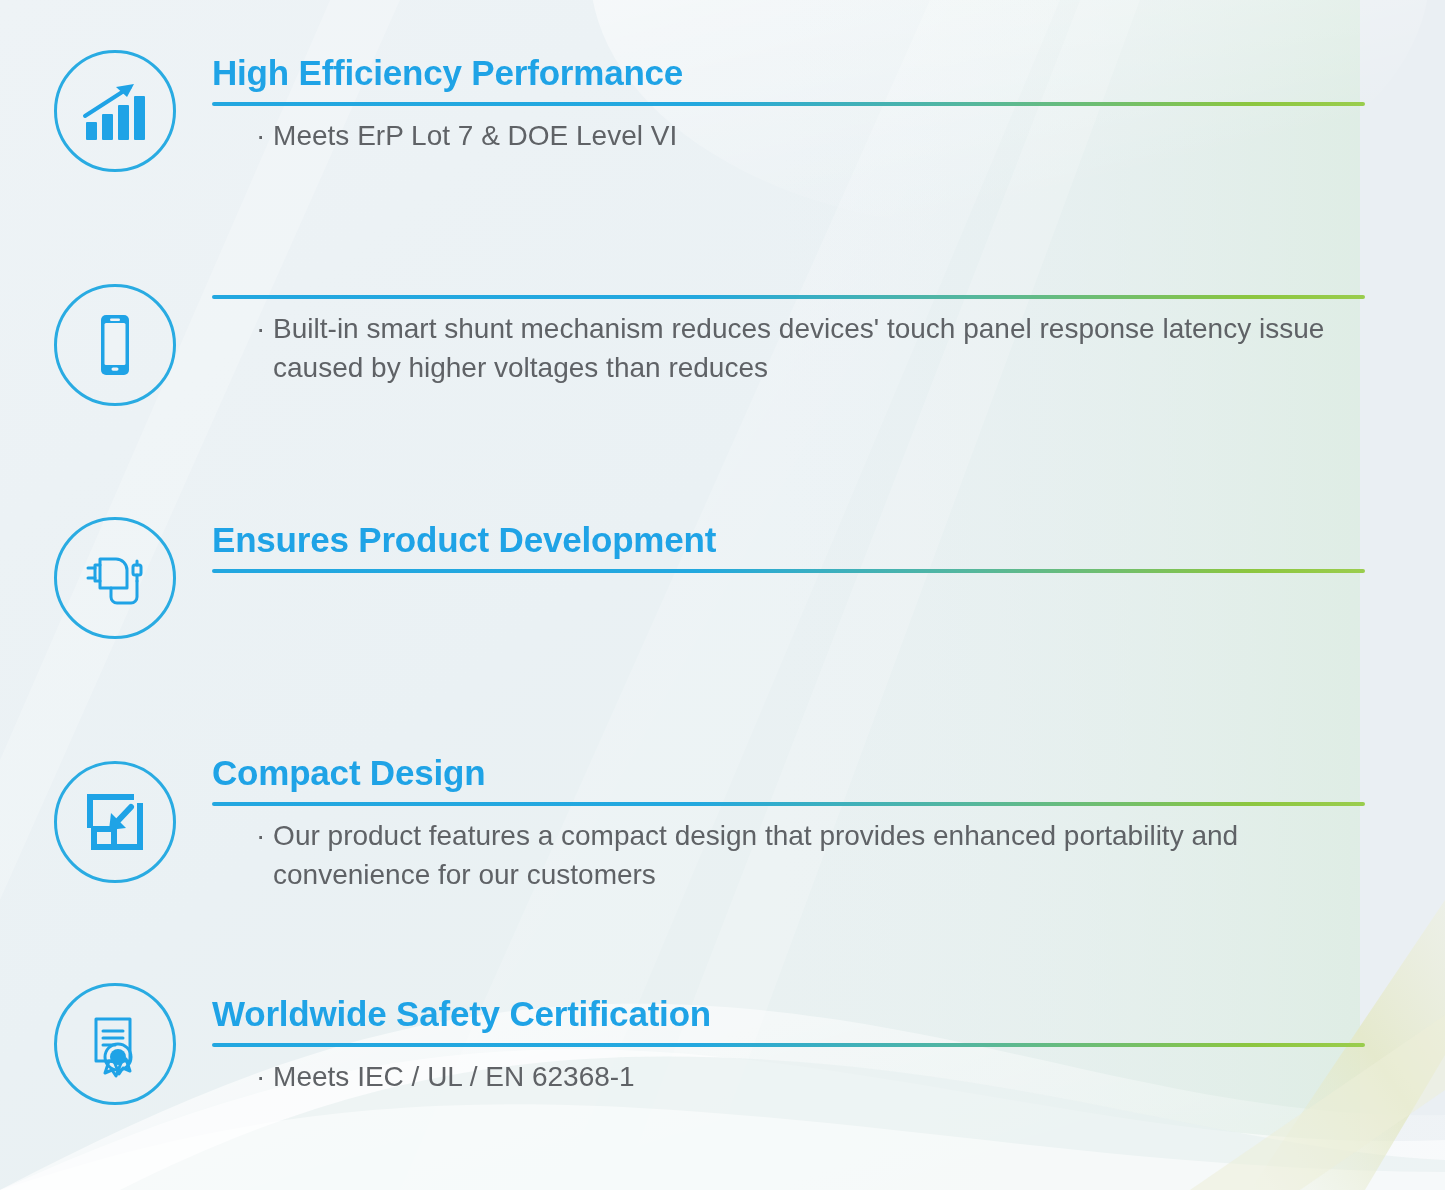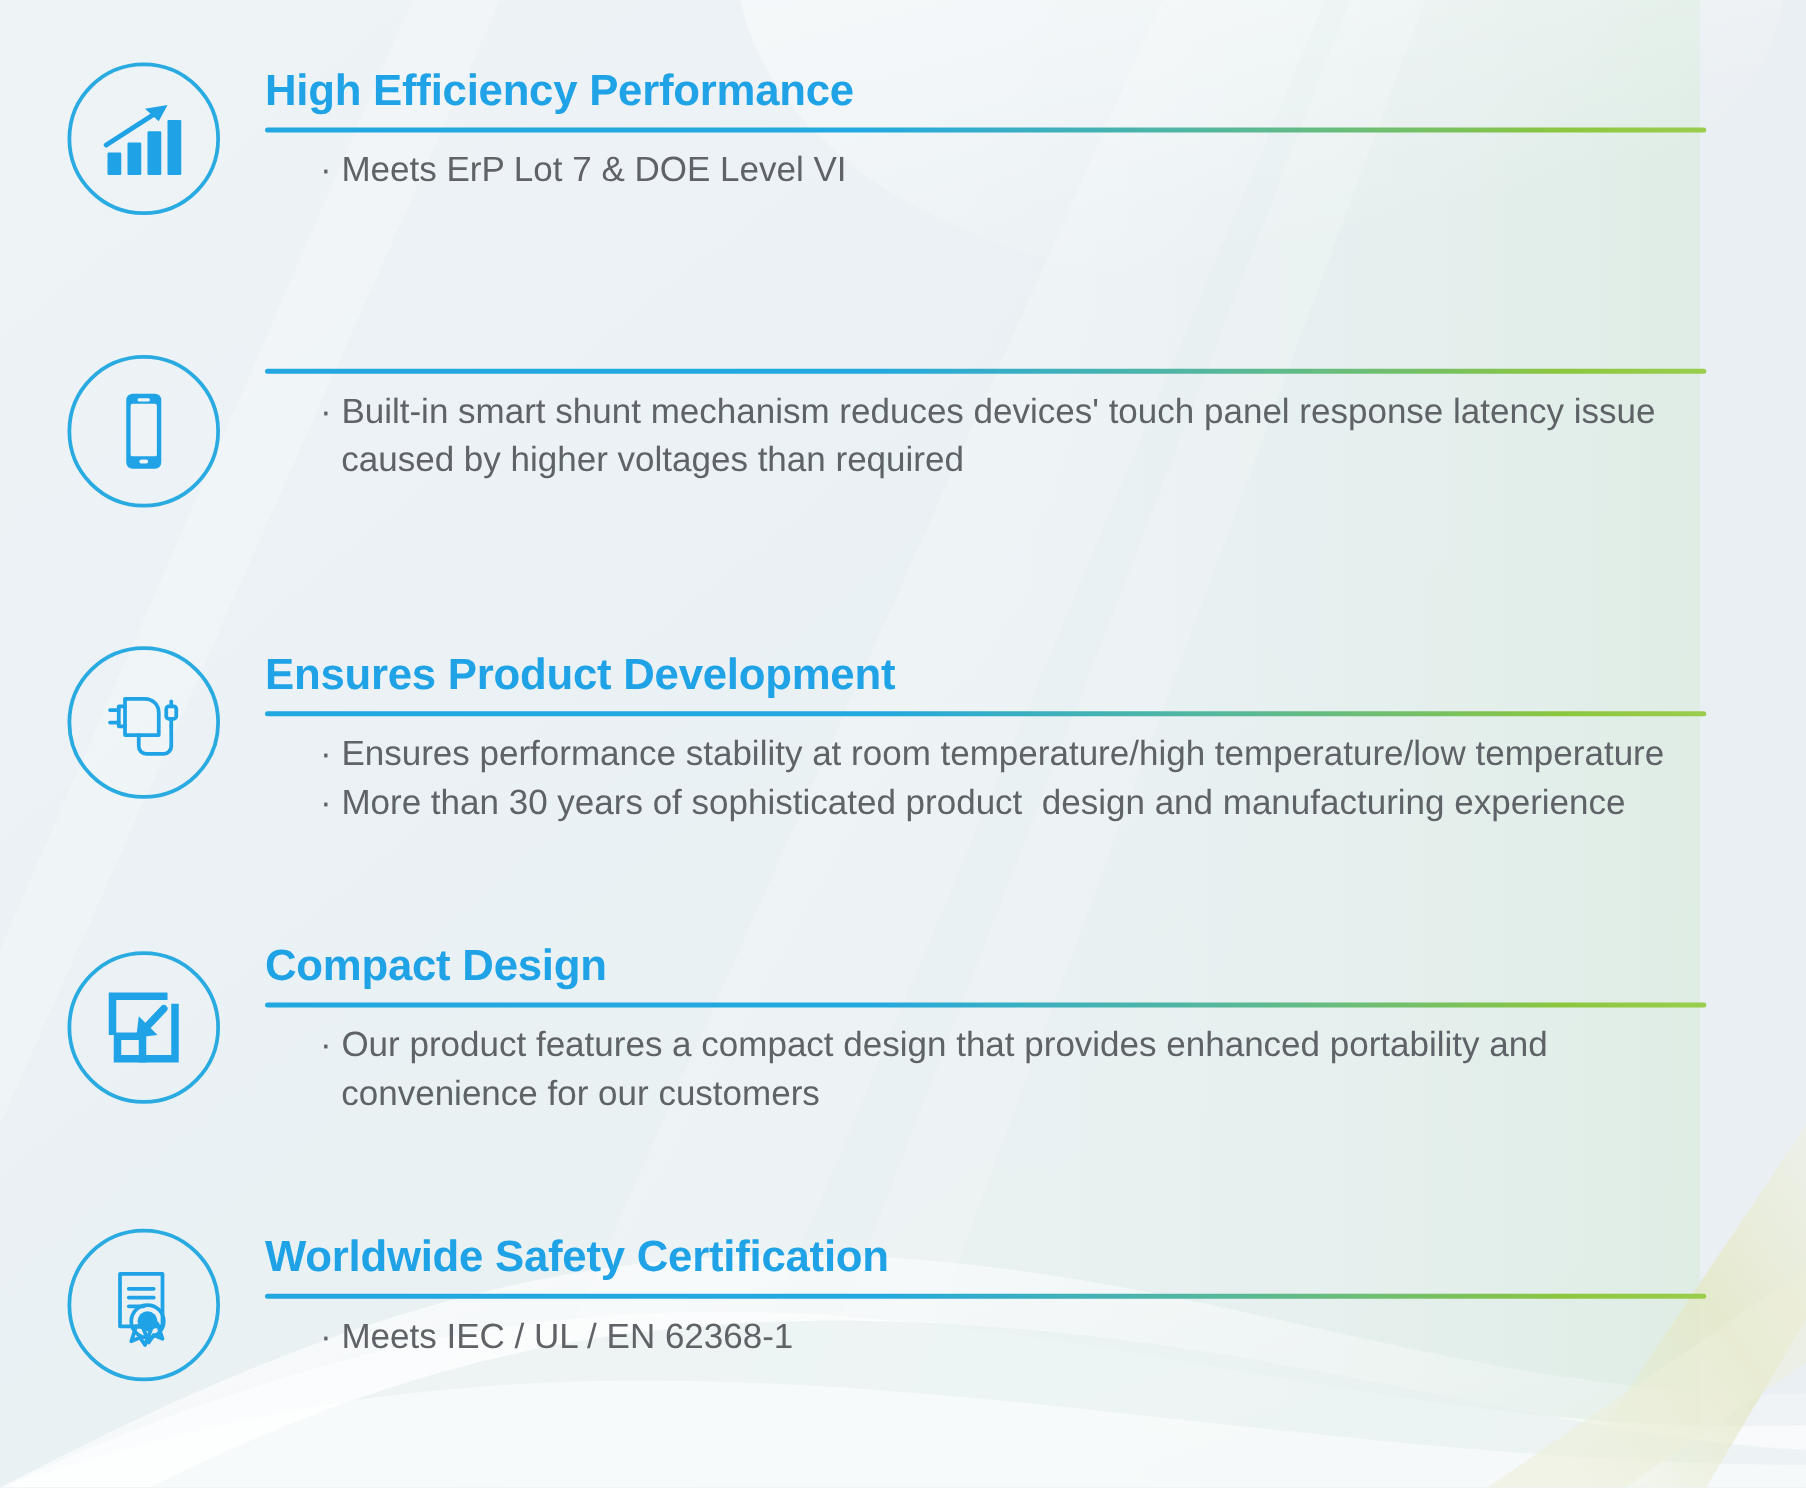--- a/index.html
+++ b/index.html
@@ -100,21 +100,21 @@
   .feature-line .cont {
     padding-left: 17px;
     display: block;
   }
 
   
   #row-0 { top: 50px;  }
   #row-1 { top: 284px; }
   #row-2 { top: 517px; }
   #row-3 { top: 750px; align-items: center; }
-  #row-4 { top: 983px; }
+  #row-4 { top: 983px; align-items: center; }
 </style>
 </head>
 <body>
 
 <svg id="bg-layer" viewBox="0 0 1445 1190" preserveAspectRatio="none" xmlns="http://www.w3.org/2000/svg">
   <defs>
     <linearGradient id="gBase" x1="0" y1="0" x2="1" y2="1">
       <stop offset="0%" stop-color="#eef3f6"></stop>
       <stop offset="45%" stop-color="#eaf1f4"></stop>
       <stop offset="100%" stop-color="#e8f1ee"></stop>
@@ -191,45 +191,41 @@
         <rect x="23" y="7" width="28" height="60" rx="5" fill="#1fa3e6"></rect>
         <rect x="26.5" y="15" width="21" height="42" rx="1.5" fill="#eef3f6"></rect>
         <rect x="32" y="10.5" width="10" height="2.6" rx="1.3" fill="#eef3f6"></rect>
         <rect x="33.5" y="59.5" width="7" height="3.2" rx="1.6" fill="#eef3f6"></rect>
       </svg>
     </div>
     <div class="feature-body">
       <div class="feature-rule"></div>
       <div class="feature-lines">
         <div class="feature-line">· Built-in smart shunt mechanism reduces devices' touch panel response latency issue</div>
-        <div class="feature-line"><span class="cont">caused by higher voltages than required</span></div>
+        <div class="feature-line"><span class="cont">caused by higher voltages than reduces</span></div>
       </div>
     </div>
   </section>
 
   <section class="feature-row" id="row-2">
     <div class="icon-badge">
       <svg width="74" height="74" viewBox="0 0 74 74" xmlns="http://www.w3.org/2000/svg">
         <g fill="none" stroke="#1fa3e6" stroke-width="3" stroke-linejoin="round" stroke-linecap="round">
           <path d="M22 18 h16 a11 11 0 0 1 11 11 v18 h-27 z"></path>
           <path d="M22 24 h-5 v16 h5"></path>
           <path d="M17 27 h-7 M17 37 h-7"></path>
           <path d="M33 47 v9 a6 6 0 0 0 6 6 h14 a6 6 0 0 0 6 -6 v-16"></path>
           <rect x="55" y="24" width="8" height="10" rx="2"></rect>
           <path d="M59 20 v4 M59 34 v6"></path>
         </g>
       </svg>
     </div>
     <div class="feature-body">
       <h2 class="feature-title">Ensures Product Development</h2>
       <div class="feature-rule"></div>
-      <div class="feature-lines">
-        <div class="feature-line">· Ensures performance stability at room temperature/high temperature/low temperature</div>
-        <div class="feature-line">· More than 30 years of sophisticated product  design and manufacturing experience</div>
-      </div>
     </div>
   </section>
 
   <section class="feature-row" id="row-3">
     <div class="icon-badge">
       <svg width="74" height="74" viewBox="0 0 74 74" xmlns="http://www.w3.org/2000/svg">
         <g fill="none" stroke="#1fa3e6" stroke-width="6">
           <path d="M12 43 V12 H56"></path>
           <path d="M62 18 V62 H33"></path>
           <rect x="16" y="44" width="20" height="18"></rect>

